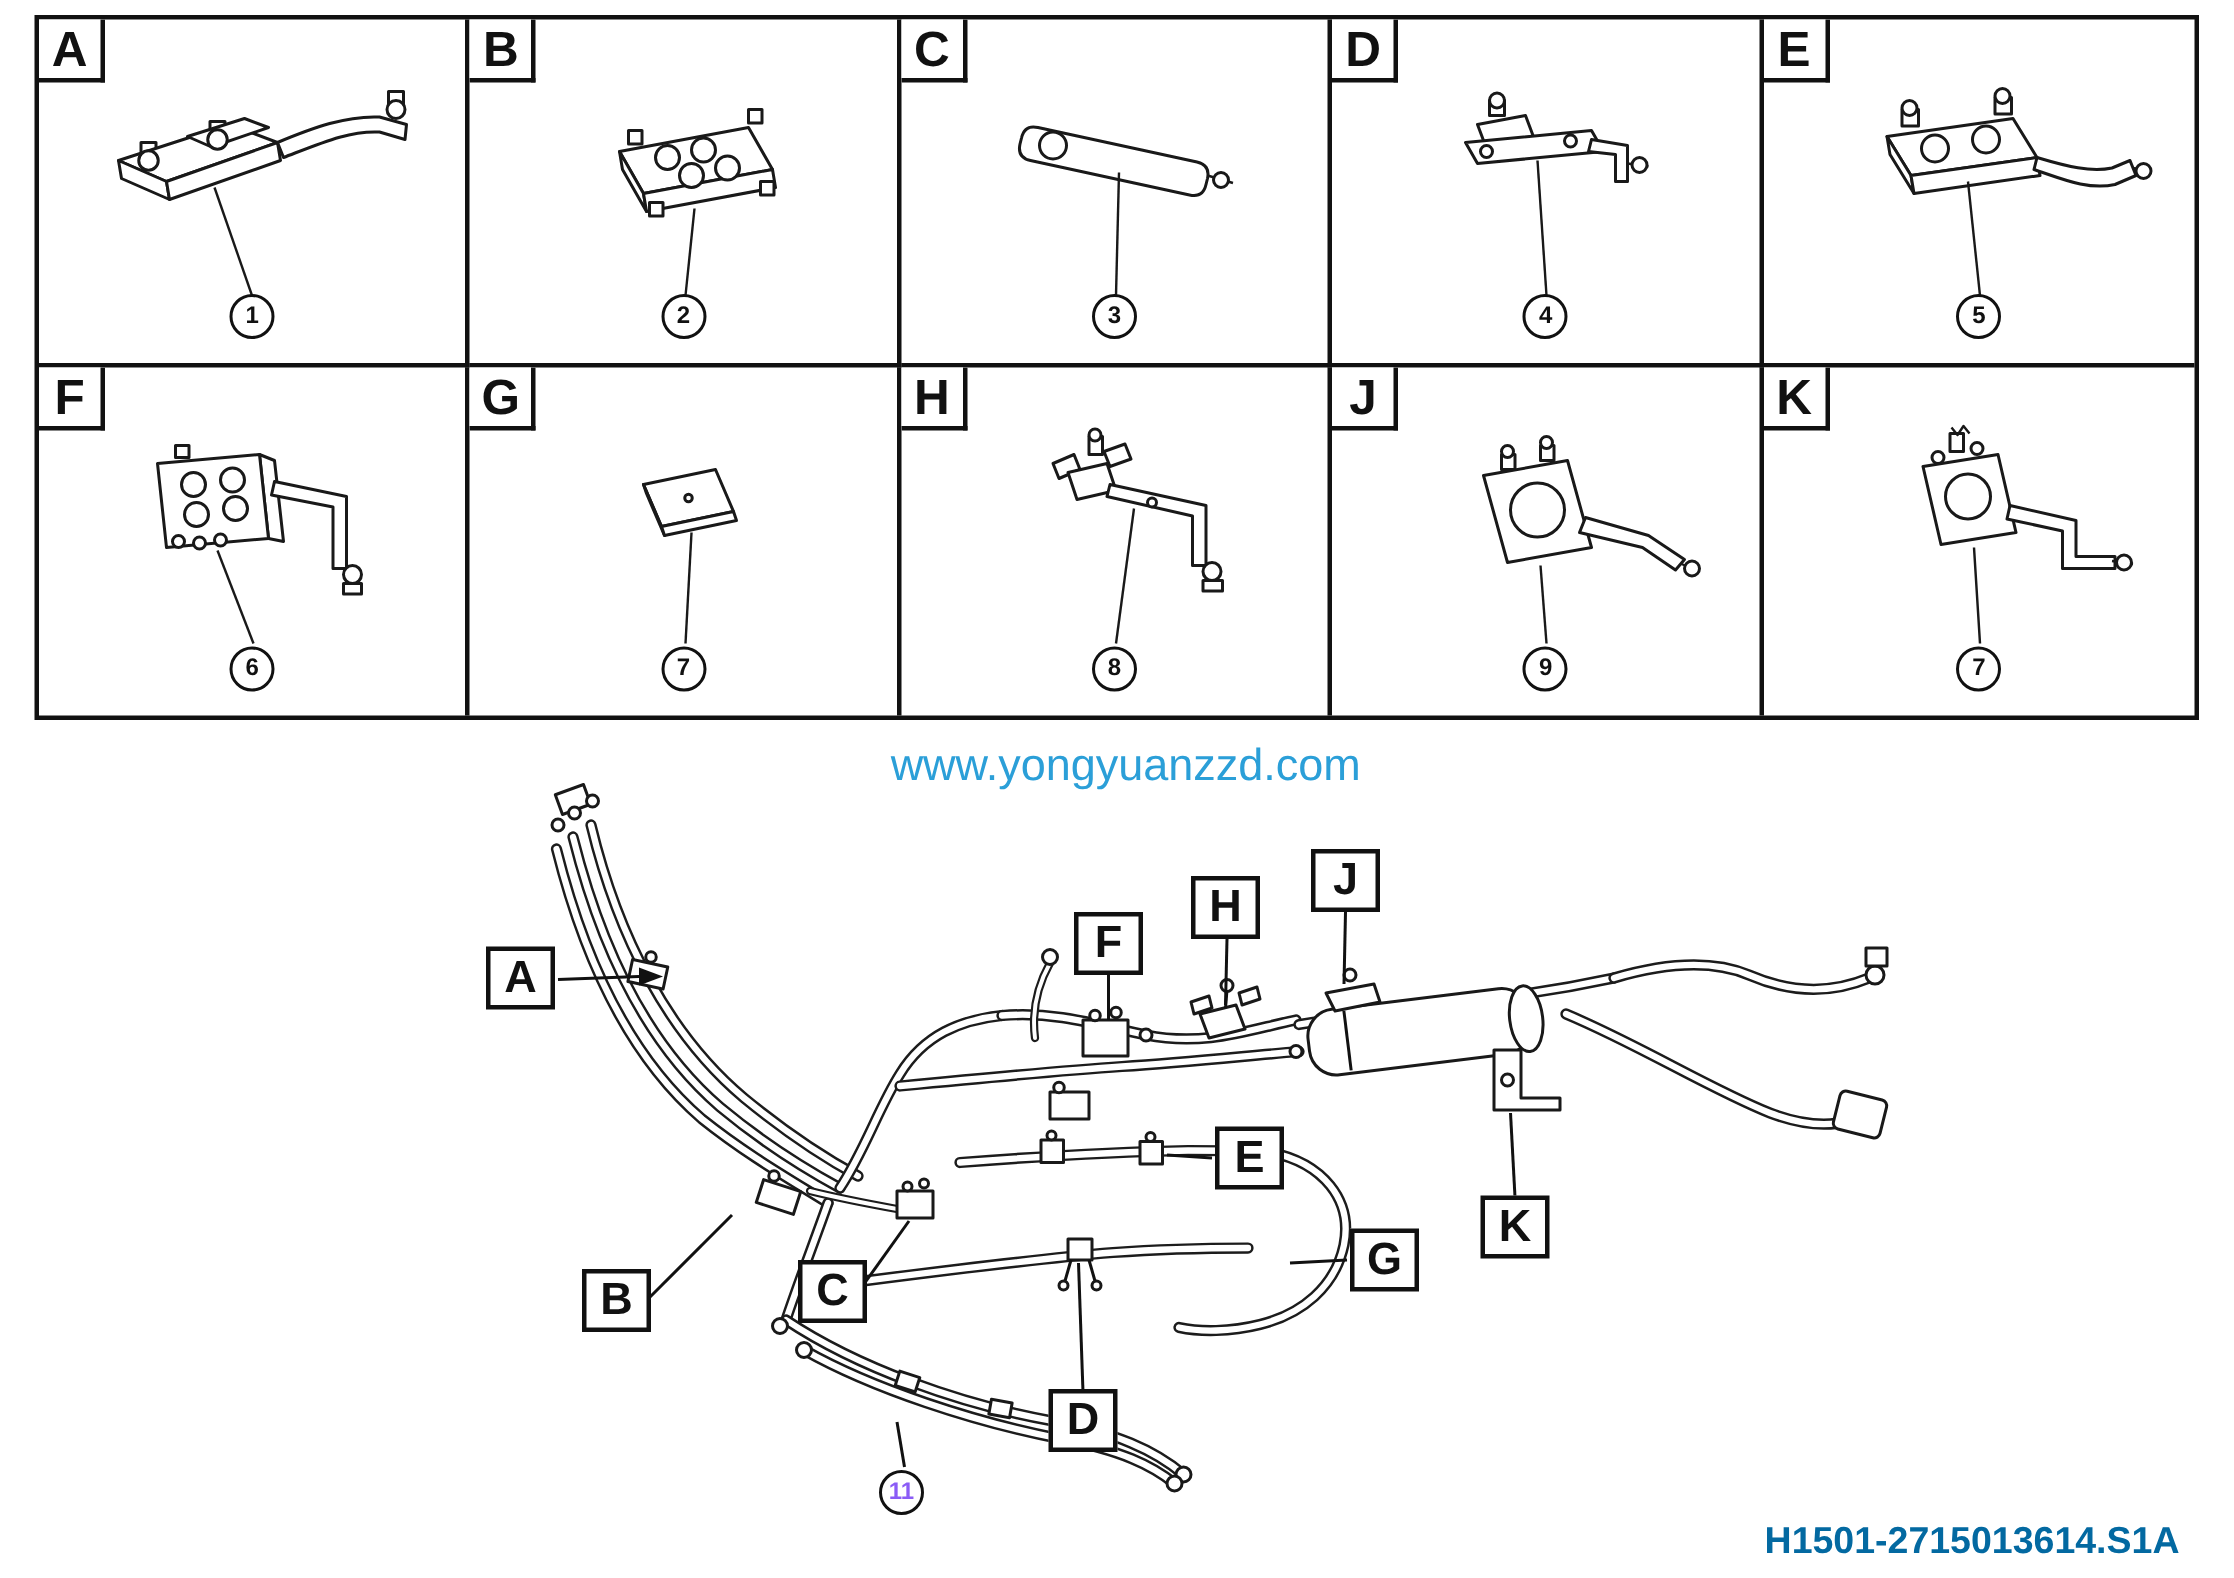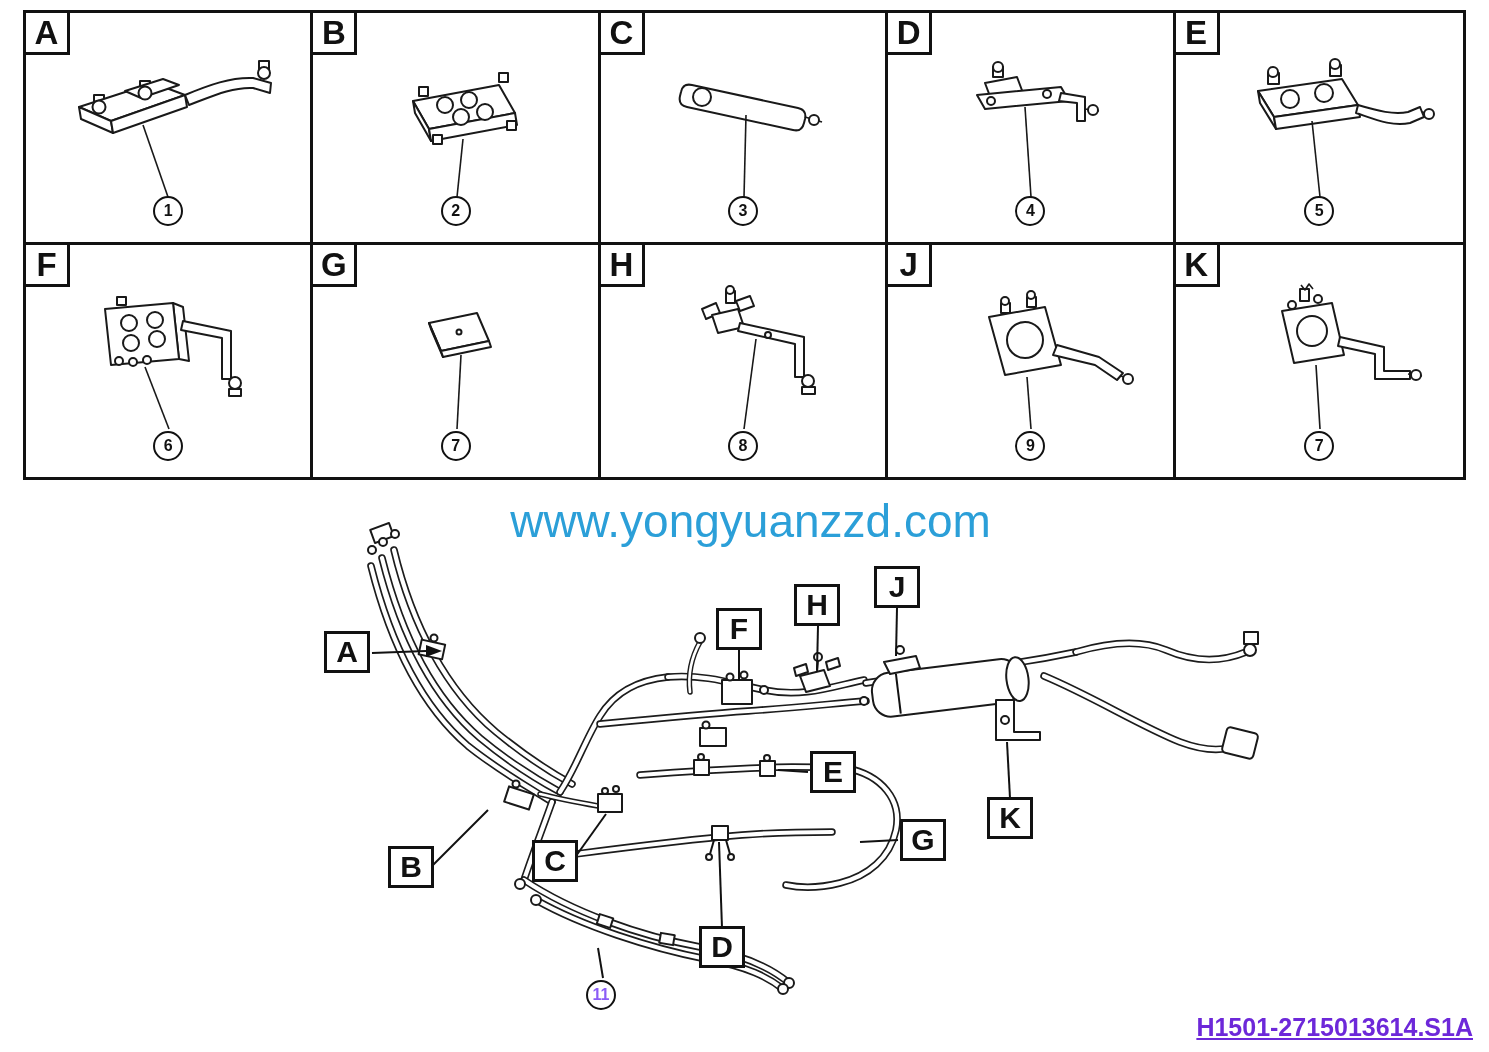--- a/index.html
+++ b/index.html
@@ -41,22 +41,22 @@
              display:flex; align-items:center; justify-content:center;
              font-size:30px; font-weight:bold; color:#111; z-index:3; }
   .item-circle { position:absolute; width:30px; height:30px; border:2px solid #111; border-radius:50%;
                  background:#fff; display:flex; align-items:center; justify-content:center;
                  font-size:16px; font-weight:bold; color:#8b5cf6; z-index:3; }
 
   
   .watermark { position:absolute; left:0; top:494px; width:100%; text-align:center; z-index:5; }
   .wm-dark { position:absolute; left:50%; top:9px; transform:translateX(-46%);
              font-size:42px; font-weight:bold; color:#1d1d1d; letter-spacing:1px; z-index:1; }
-  .wm-blue { position:relative; z-index:2; font-size:46px; color:#2b9fd8;padding-left:12px; }
-  .doc-number { position:absolute; right:16px; bottom:10px; font-size:25px; font-weight:bold; color:#6d28d9; z-index:4;text-decoration:underline; }
+  .wm-blue { position:relative; z-index:2; font-size:30px; color:#2b9fd8;padding-left:12px; }
+  .doc-number { position:absolute; right:36px; bottom:10px; font-size:25px; font-weight:bold; color:#0369a1; z-index:4; }
 </style>
 </head>
 <body>
 
 <div class="grid">
 
   <div class="cell">
     <div class="letter-box">A</div>
     <svg class="part-svg" width="270" height="155" viewBox="0 0 270 155">
       <rect x="61" y="50" width="10" height="8"></rect>

